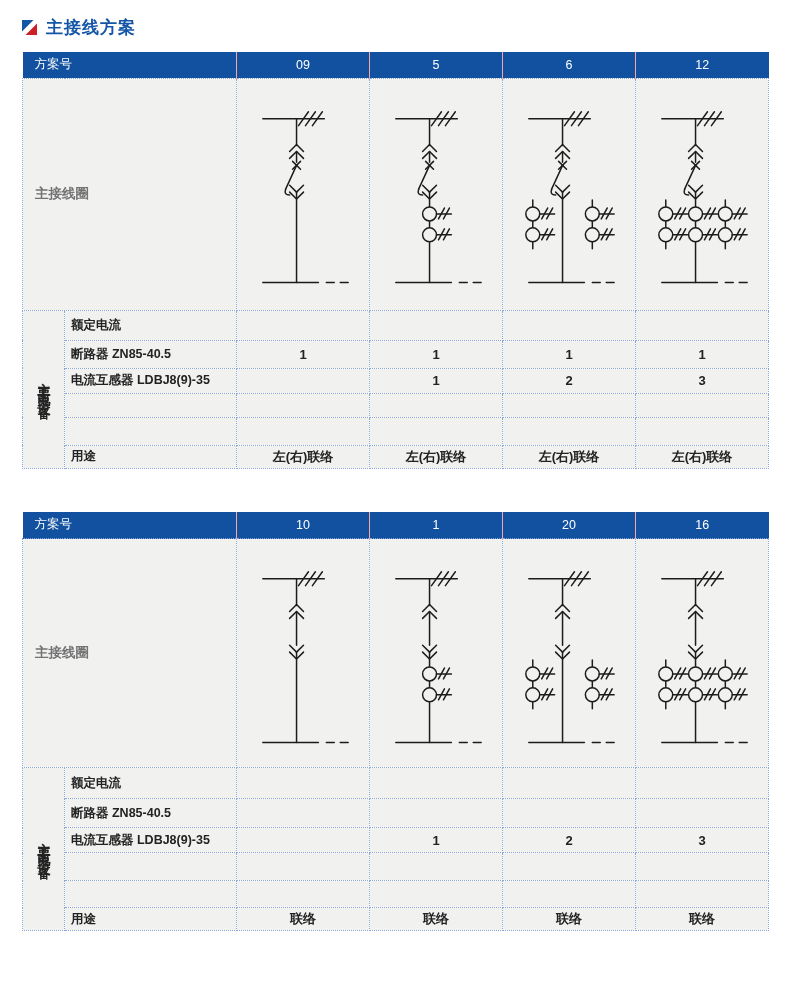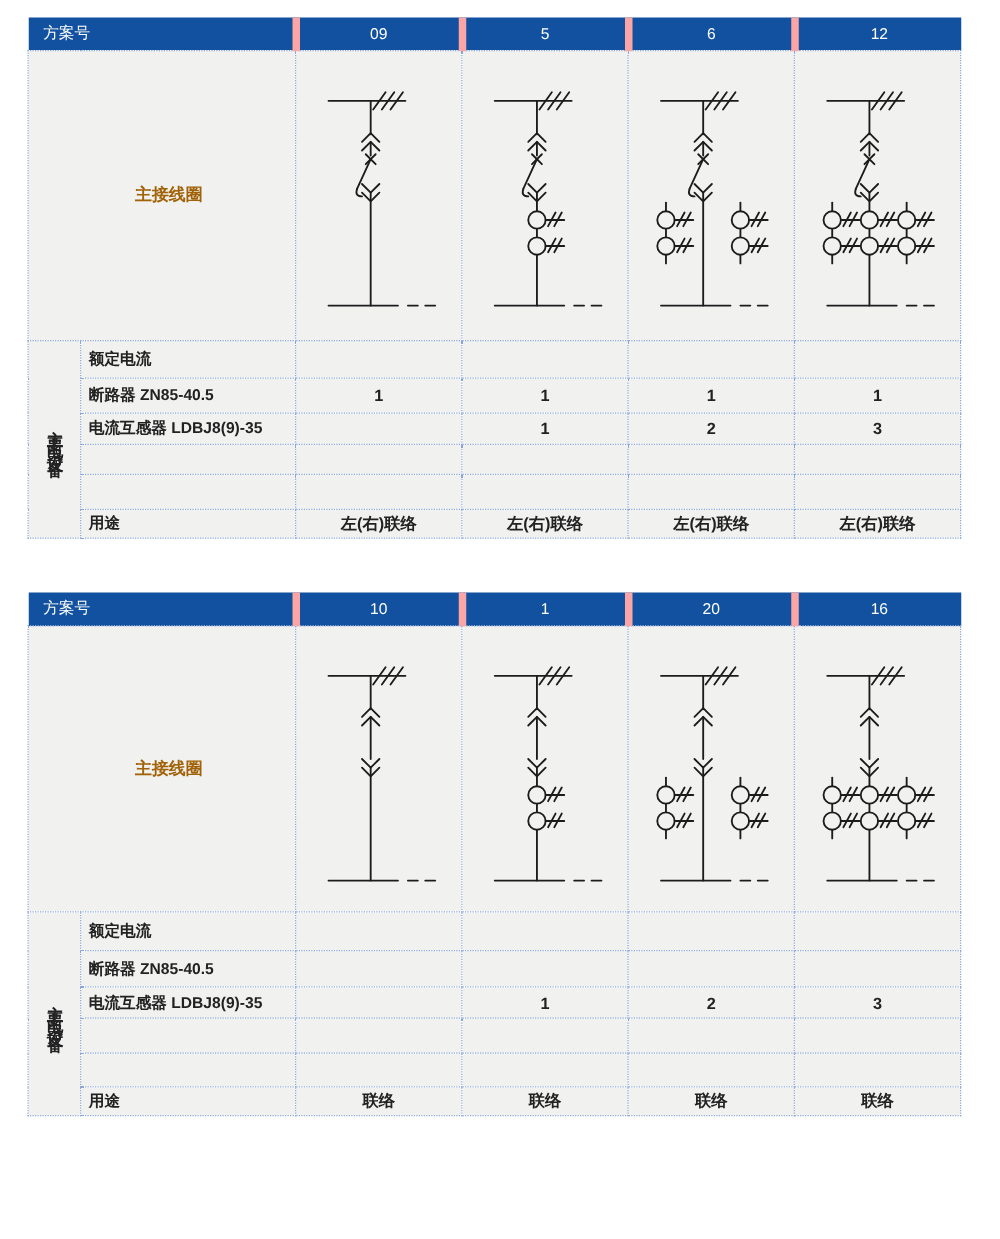--- a/index.html
+++ b/index.html
@@ -24,33 +24,33 @@
     border:1px dotted #8aa6d6;
     background:#f1f1f0;
     overflow:hidden;
   }
   table.scheme thead th{
     background:#11519f;
     color:#ffffff;
     font-weight:normal;
     font-size:12.5px;
     border:none;
-    border-left:6px solid #fca5a5;
+    border-left:1px solid #fca5a5;
     text-align:center;
     padding:0;
   }
   table.scheme thead th.first{
     text-align:left;
     padding-left:12px;
     border-left:none;
     font-family:Liberation Serif, serif;
   }
   .diagram-label{
-    font-size:13.5px;font-weight:bold;color:#a16207;
-    padding-left:12px;vertical-align:middle;text-align:center;
+    font-size:13.5px;font-weight:bold;color:#737373;
+    padding-left:12px;vertical-align:middle;text-align:left;
   }
   .diagram-cell{padding:0;vertical-align:top;}
   .diagram-cell svg{display:block;width:100%;height:100%;}
   .vcell{text-align:center;vertical-align:middle;padding:0;}
   .vtext{
     writing-mode:vertical-lr;
     text-orientation:upright;
     letter-spacing:5px;
     font-size:13px;font-weight:bold;color:#222;
     margin:0 auto;display:inline-block;
@@ -64,20 +64,27 @@
     text-align:center;font-size:13px;font-weight:bold;color:#222;
     vertical-align:middle;
   }
   .tbl2{margin-top:43px;}
 </style>
 </head>
 <body>
 
 <div class="page">
 
+  <div class="title-row">
+    <svg class="title-icon" viewBox="0 0 15 15">
+      <path d="M0,0 L11.5,0 L0,11.5 Z" fill="#1456a6"></path>
+      <path d="M15,3.5 L15,15 L3.5,15 Z" fill="#cc2027"></path>
+    </svg>
+    <span class="page-title">主接线方案</span>
+  </div>
 
   <table class="scheme tbl1">
     <colgroup>
       <col style="width:42px">
         <col style="width:172px">
       <col style="width:133px">
         <col style="width:133px">
       <col style="width:133px">
         <col style="width:133px">
     </colgroup>

